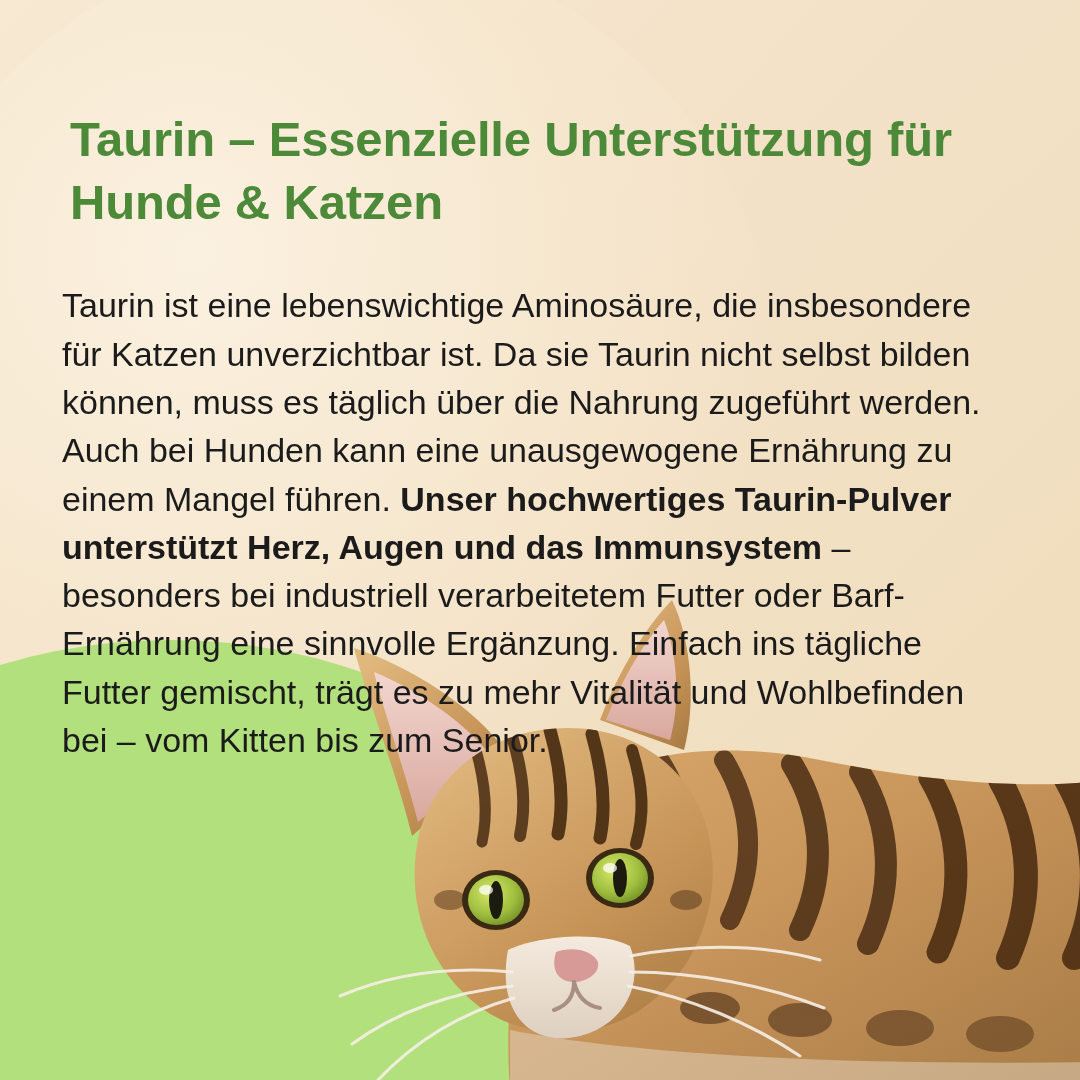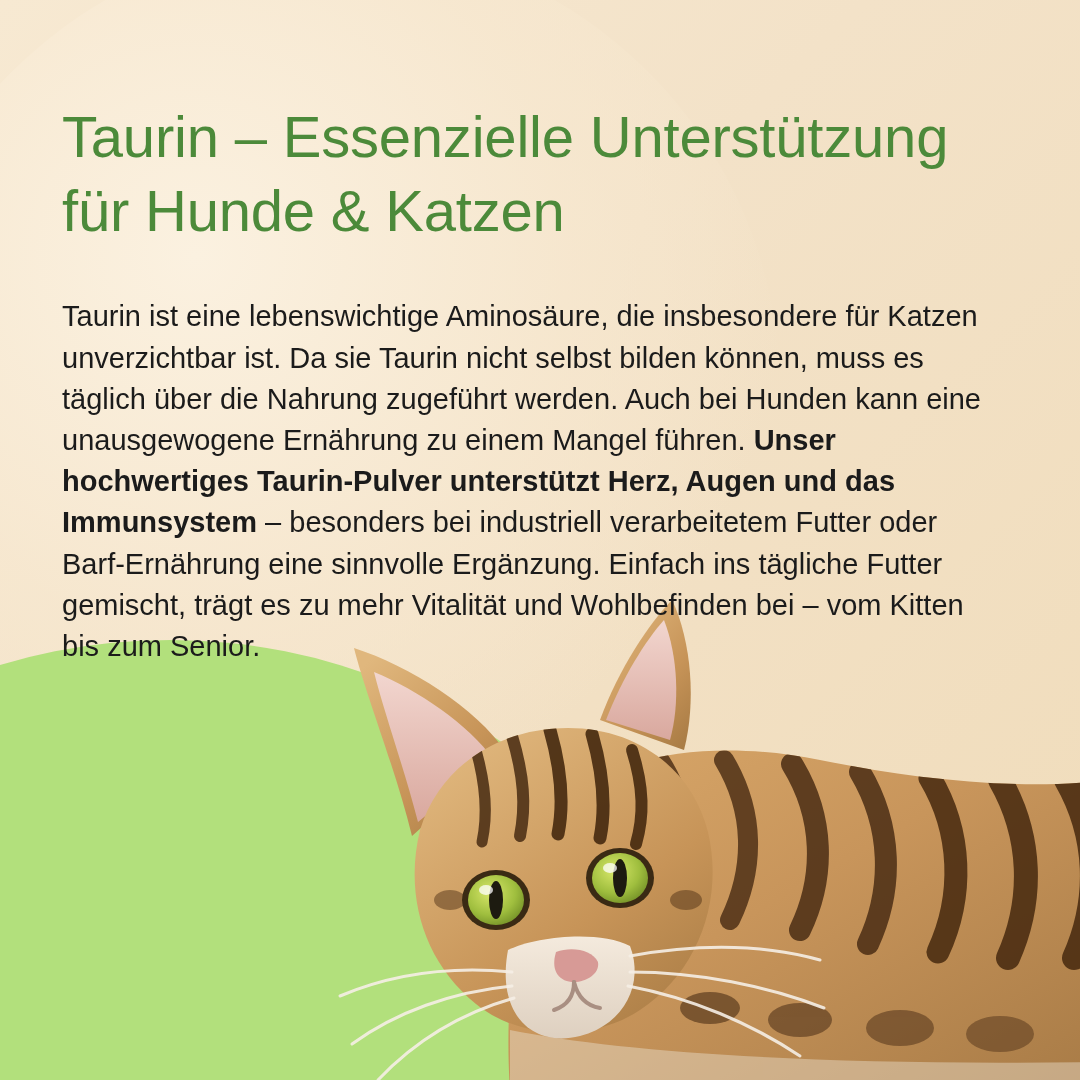--- a/index.html
+++ b/index.html
@@ -54,31 +54,31 @@
   }
 
   
   .content {
     position: absolute;
     left: 62px;
     top: 100px;
     width: 940px;
   }
   .headline {
-    margin: 0;
-    font-size: 58px;
+    margin: 8px;
+    font-size: 49px;
     line-height: 1.28;
-    font-weight: normal;
+    font-weight: bold;
     color: #4c8a3a;
     letter-spacing: -0.2px;
     max-width: 900px;
   }
   .body-copy {
     margin: 48px 0 0 0;
-    font-size: 29px;
+    font-size: 34px;
     line-height: 1.42;
     color: #1b1b1b;
     max-width: 940px;
   }
   .body-copy b {
     font-weight: bold;
   }
 
   
   .cat {

